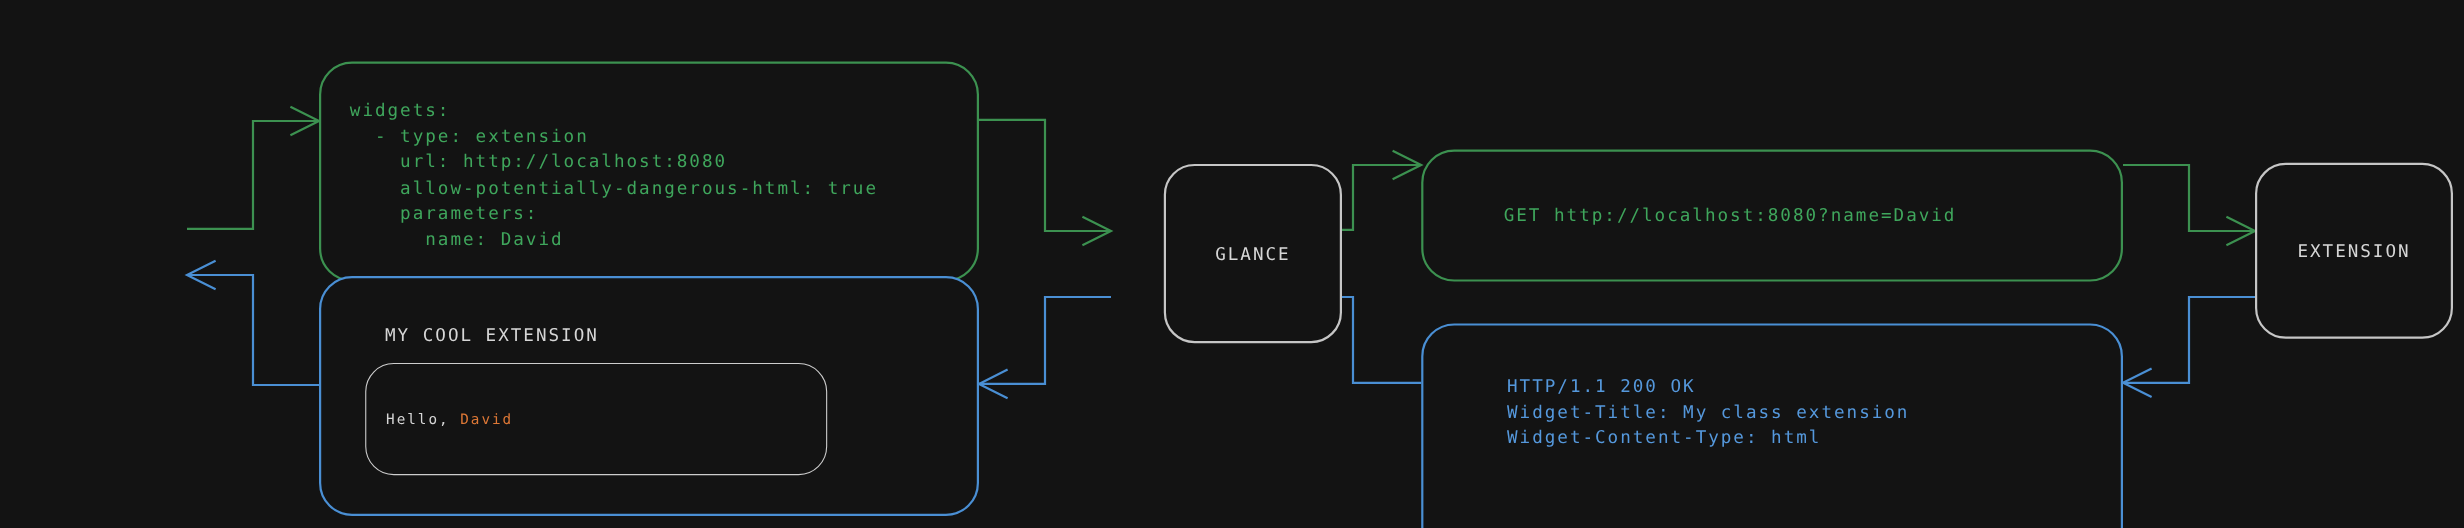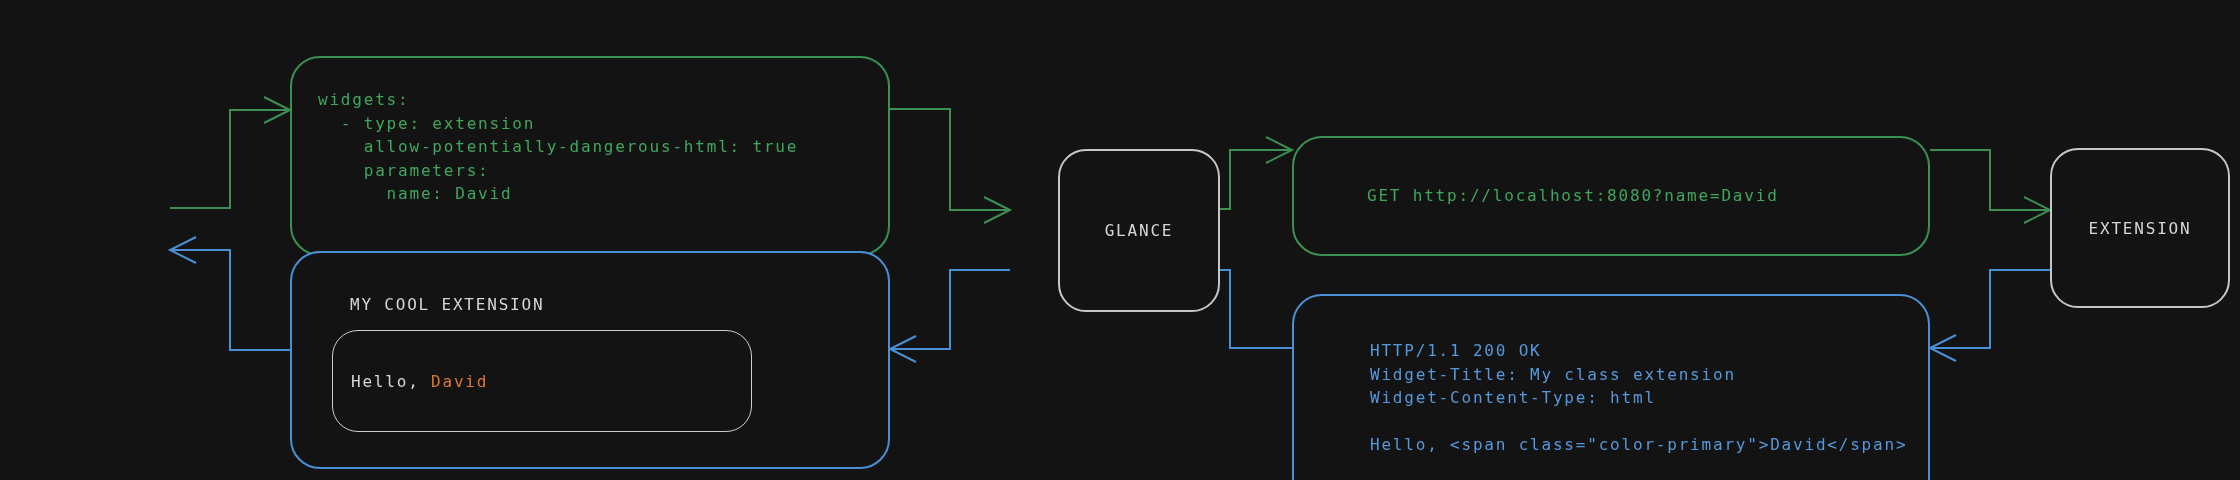--- a/index.html
+++ b/index.html
@@ -59,21 +59,21 @@
   }
   #widget-title{
     position:absolute;left:58px;top:42px;
     color:var(--gray-text);font-size:16px;letter-spacing:1.8px;white-space:pre;
   }
   #hello-card{
     position:absolute;left:40px;top:77px;width:420px;height:102px;
     border:1.5px solid var(--inner-border);border-radius:26px;
     box-sizing:border-box;
     display:flex;align-items:center;padding-left:18px;
-    color:var(--gray-text);font-size:16px;letter-spacing:1.8px;white-space:pre;
+    color:var(--gray-text);font-size:13px;letter-spacing:1.8px;white-space:pre;
   }
   #hello-card .name{color:var(--orange);}
 
   #user-node{left:10px;top:148px;width:160px;height:160px;}
   #glance-node{left:1058px;top:149px;width:162px;height:163px;}
   #extension-node{left:2050px;top:148px;width:180px;height:160px;}
 </style>
 </head>
 <body>
 
@@ -119,20 +119,21 @@
     <span>GLANCE</span>
   </div>
 
   <div class="node" id="extension-node">
     <span>EXTENSION</span>
   </div>
 
   <div class="codebox green" id="config-box">
     <div class="code-line">widgets:</div>
     <div class="code-line">  - type: extension</div>
+    <div class="code-line">    url: http://localhost:8080</div>
     <div class="code-line">    allow-potentially-dangerous-html: true</div>
     <div class="code-line">    parameters:</div>
     <div class="code-line">      name: David</div>
   </div>
 
   <div id="widget-box">
     <div id="widget-title">MY COOL EXTENSION</div>
     <div id="hello-card">
       <span>Hello, </span><span class="name">David</span>
     </div>
@@ -140,16 +141,15 @@
 
   <div class="codebox green" id="get-box">
     <div class="code-line">GET http://localhost:8080?name=David</div>
   </div>
 
   <div class="codebox blue" id="response-box">
     <div class="code-line">HTTP/1.1 200 OK</div>
     <div class="code-line">Widget-Title: My class extension</div>
     <div class="code-line">Widget-Content-Type: html</div>
     <div class="code-line"></div>
-    <div class="code-line">Hello, &lt;span class="color-primary"&gt;David&lt;/span&gt;</div>
   </div>
 
 </div>
 
 </body></html>

